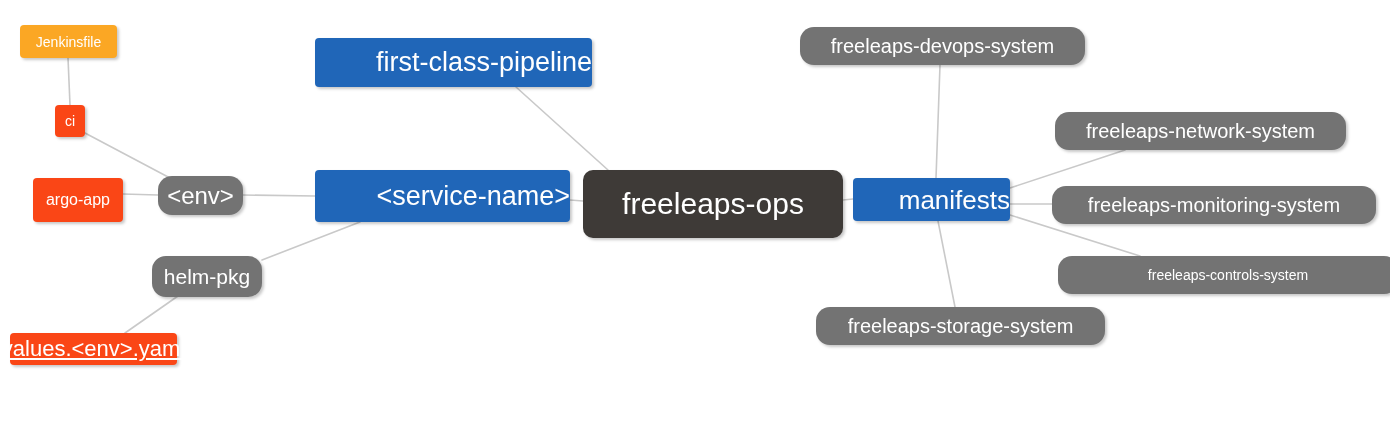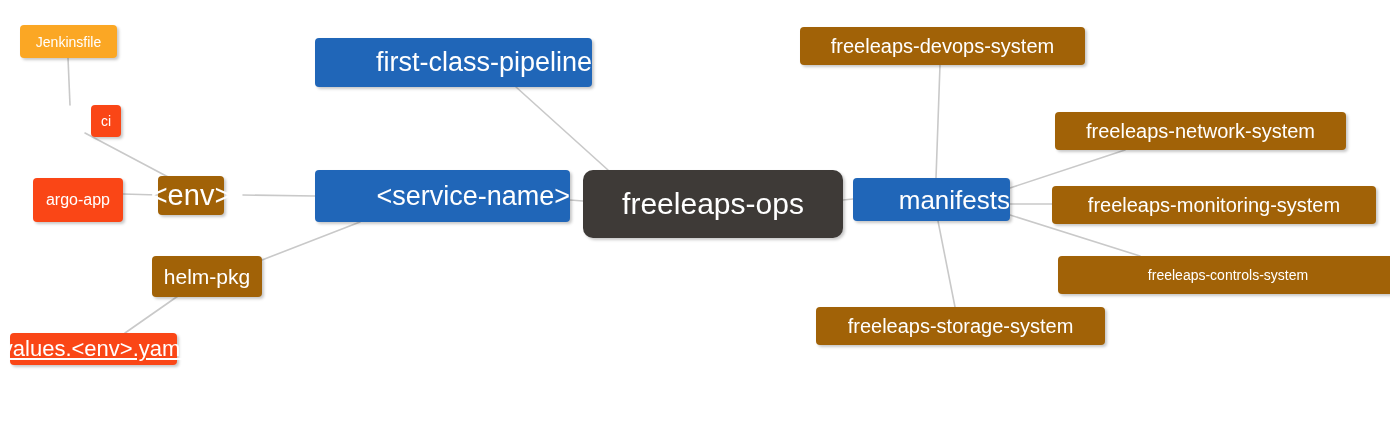--- a/index.html
+++ b/index.html
@@ -31,21 +31,21 @@
     white-space:nowrap;
     line-height:1;
     letter-spacing:0px;
     box-shadow:2px 2px 3px rgba(0,0,0,0.22);
     font-family:"Liberation Sans", sans-serif;
     -webkit-font-smoothing:antialiased;
   }
   .node span{display:block;}
   .n-root{background:#3e3a37;border-radius:10px;}
   .n-blue{background:#2066b8;justify-content:flex-end;}
-  .n-green{background:#a16207;}
+  .n-green{background:#737373;border-radius:14px;}
   .n-red{background:#fa4616;}
   .n-orange{background:#fba724;}
 </style>
 </head>
 <body>
 
 <div id="canvas">
   <svg id="edges" viewBox="0 0 1390 421" width="1390" height="421">
       <line x1="68" y1="58" x2="70" y2="105" stroke="#c9c9c9" stroke-width="1.6" stroke-linecap="round"></line>
       <line x1="85" y1="133" x2="170" y2="178" stroke="#c9c9c9" stroke-width="1.6" stroke-linecap="round"></line>
@@ -68,27 +68,27 @@
       </div>
       <div class="node n-blue" style="left: 315px; top: 170px; width: 255px; height: 52px; font-size: 27px;">
         <span>&lt;service-name&gt;</span>
       </div>
       <div class="node n-blue" style="left: 315px; top: 38px; width: 277px; height: 49px; font-size: 27px;">
         <span>first-class-pipeline</span>
       </div>
       <div class="node n-blue" style="left: 853px; top: 178px; width: 157px; height: 43px; font-size: 26px;">
         <span>manifests</span>
       </div>
-      <div class="node n-green" style="left: 158px; top: 176px; width: 66px; height: 39px; font-size: 29px;">
+      <div class="node n-green" style="left: 158px; top: 176px; width: 85px; height: 39px; font-size: 24px;">
         <span>&lt;env&gt;</span>
       </div>
       <div class="node n-green" style="left: 152px; top: 256px; width: 110px; height: 41px; font-size: 21px; justify-content: center;">
         <span>helm-pkg</span>
       </div>
-      <div class="node n-red" style="left: 55px; top: 105px; width: 30px; height: 32px; font-size: 14px; margin-left: 36px;">
+      <div class="node n-red" style="left: 55px; top: 105px; width: 30px; height: 32px; font-size: 14px;">
         <span>ci</span>
       </div>
       <div class="node n-red" style="left: 33px; top: 178px; width: 90px; height: 44px; font-size: 16px;">
         <span>argo-app</span>
       </div>
       <div class="node n-red" style="left: 10px; top: 333px; width: 167px; height: 32px; font-size: 22px; text-decoration: underline;">
         <span>values.&lt;env&gt;.yaml</span>
       </div>
       <div class="node n-orange" style="left: 20px; top: 25px; width: 97px; height: 33px; font-size: 14px;">
         <span>Jenkinsfile</span>

